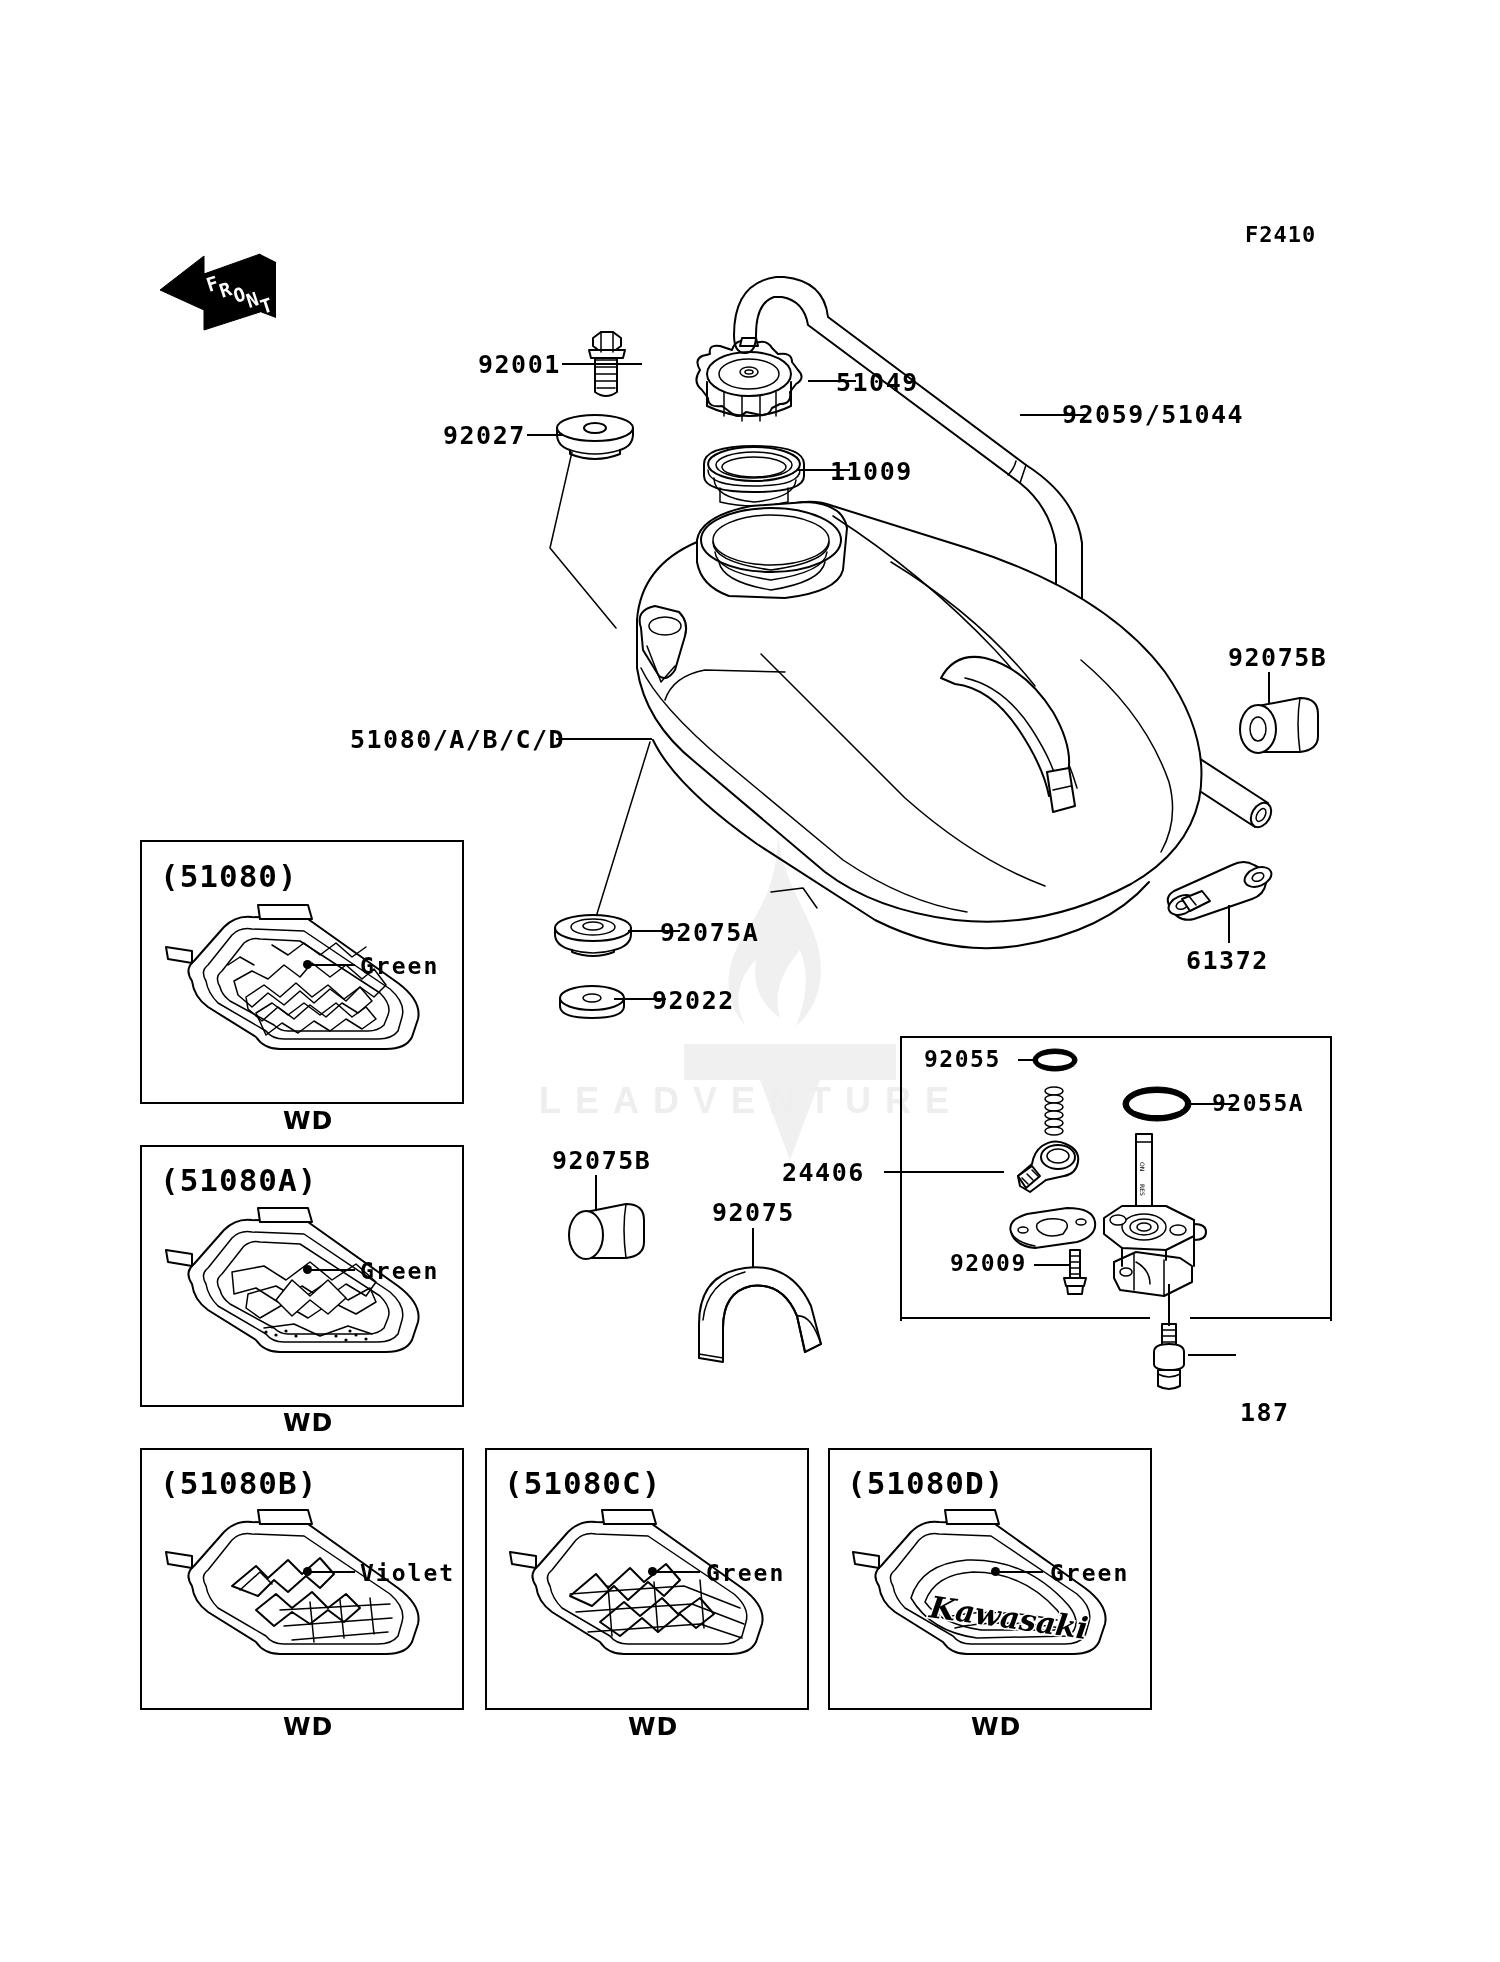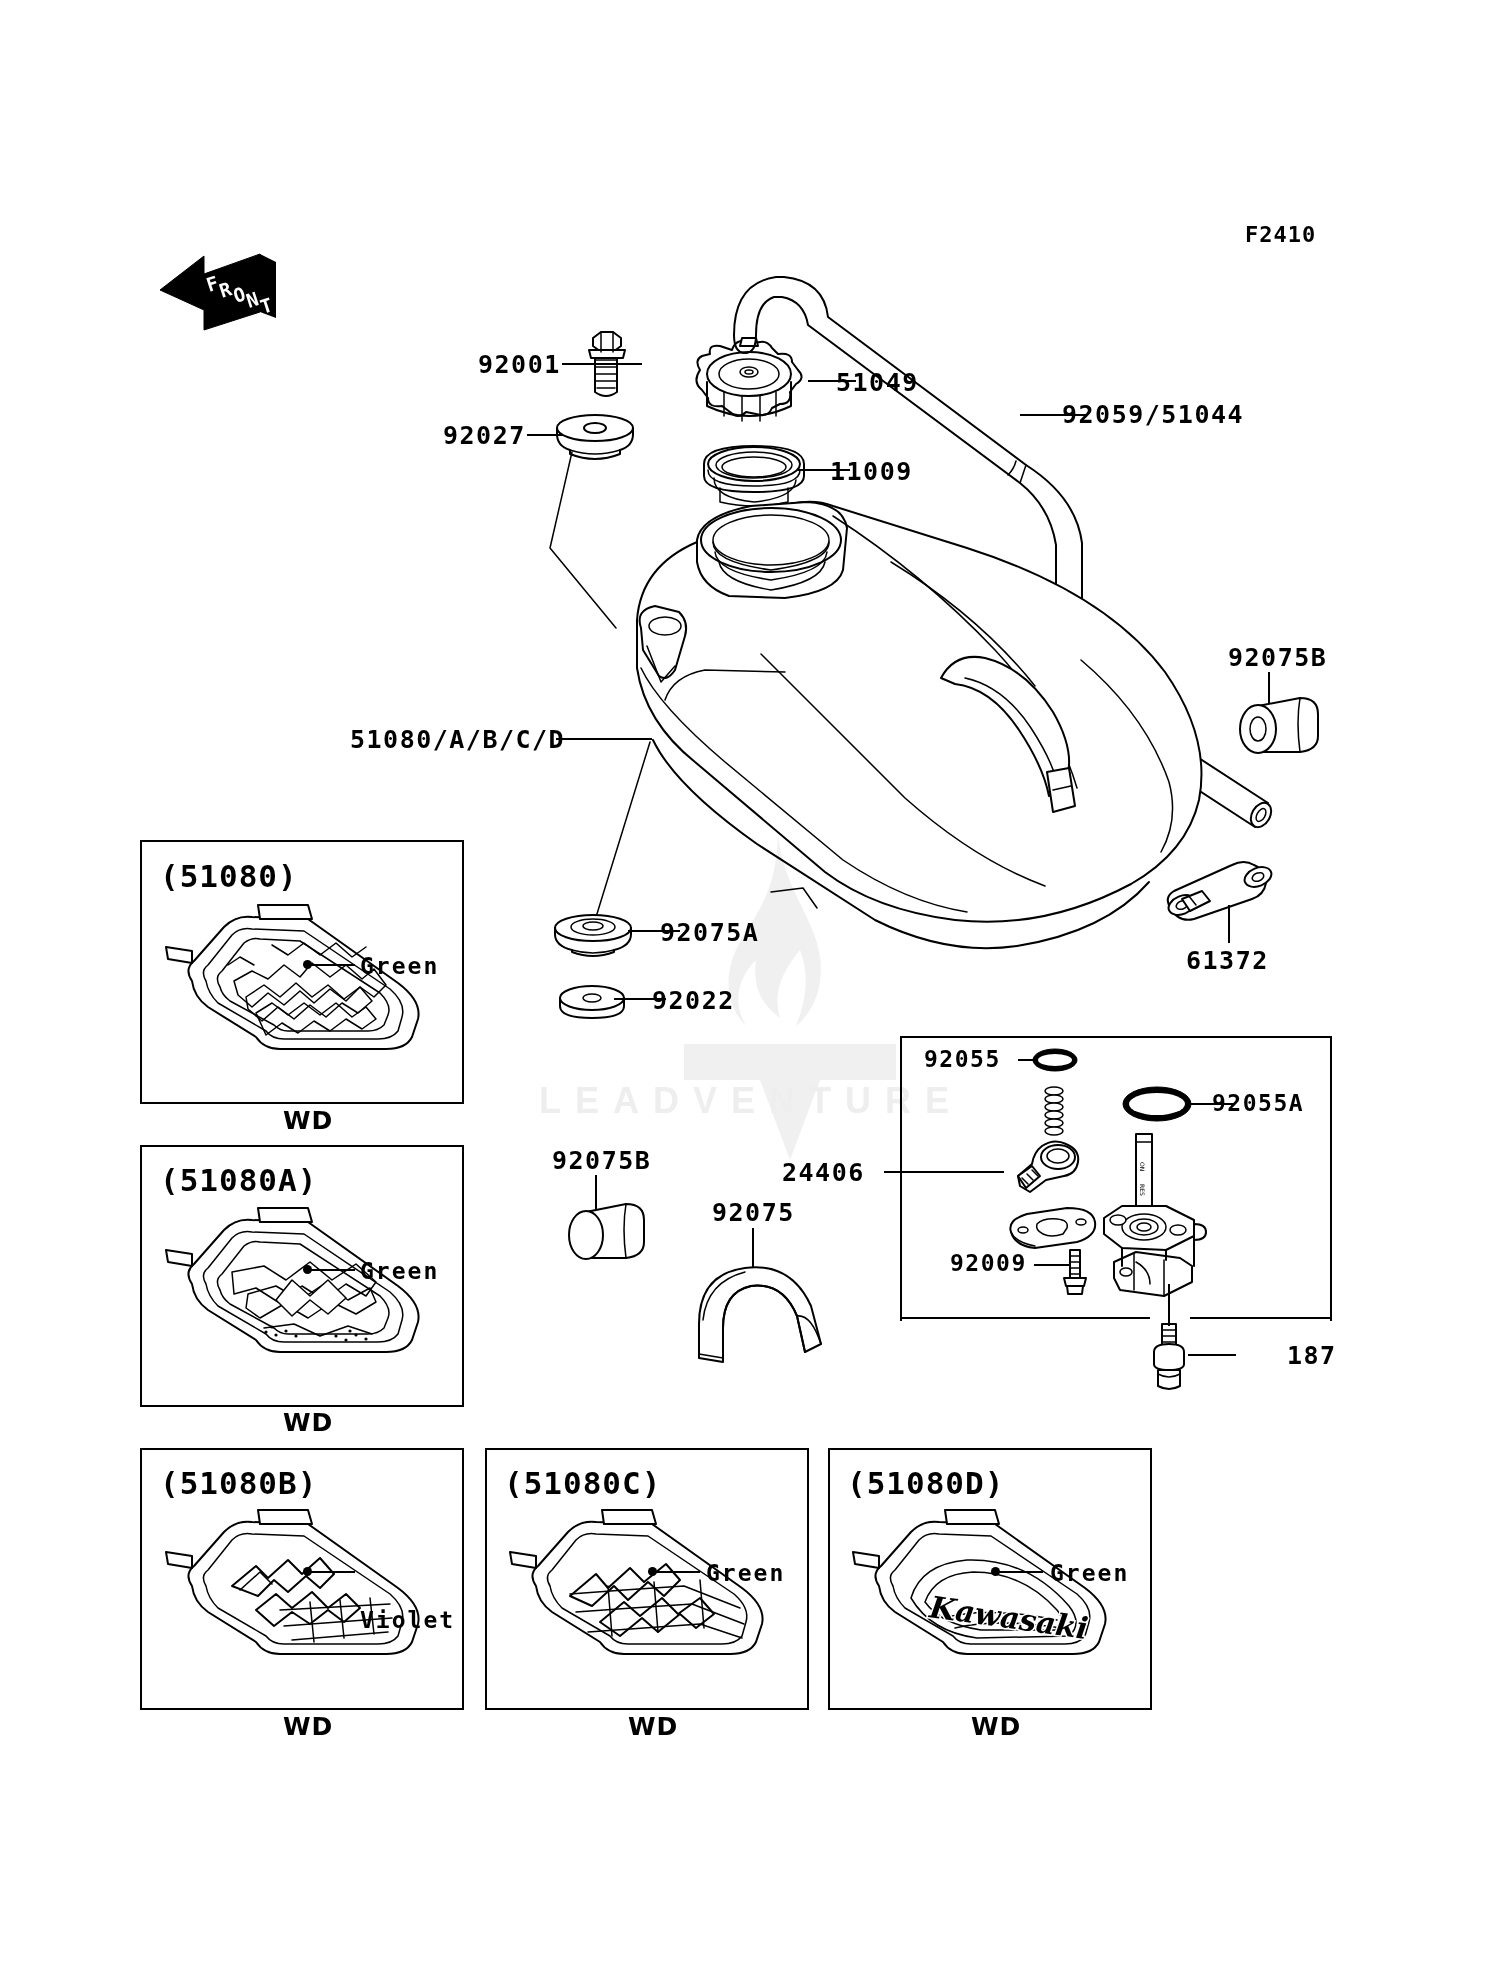--- a/index.html
+++ b/index.html
@@ -403,21 +403,21 @@
           <path d="M14 26 L28 26"></path>
         </g>
       <path class="fl-w" d="M6 30 Q6 22 21 22 Q36 22 36 30 L36 42 Q36 48 21 48
             Q6 48 6 42 Z"></path>
       <path class="fl-w" d="M10 48 L32 48 L32 64 Q21 70 10 64 Z"></path>
       <path class="ln-t" d="M10 52 Q21 58 32 52"></path>
     </svg>
   </div>
   <div class="ld v" style="left:1168px;top:1284px;height:42px;"></div>
   <div class="ld h" style="left:1188px;top:1354px;width:48px;"></div>
-  <div class="pn" style="left:1240px;top:1343px;margin-left:47px;">187</div>
+  <div class="pn" style="left:1240px;top:1400px;">187</div>
 
   <div class="frame" style="left:140px;top:840px;width:320px;height:260px;"></div>
   <div class="boxid" style="left:160px;top:858px;">(51080)</div>
   <div style="position:absolute;left:160px;top:885px;width:290px;height:200px;">
     <svg width="290" height="200" viewBox="0 0 290 200">
       <path class="ln" d="M32 96 Q24 84 34 76 L64 42 Q76 30 92 32 L148 34
             L238 98 Q262 116 258 134 L252 152 Q246 164 226 164
             L120 164 Q104 164 96 152 L48 122 Q34 112 32 96 Z"></path>
       <path class="ln-t" d="M46 96 Q40 86 48 80 L72 50 Q80 42 92 44 L144 46
             L230 104 Q246 118 242 132 L238 146 Q232 154 218 154
@@ -517,21 +517,21 @@
 
       <g class="ln" stroke-width="2.5" fill="#fff">
         <path d="M72 96 L96 76 L108 88 L128 70 L142 84 L160 68 L174 84
                  L160 98 L146 86 L128 102 L114 90 L98 106 Z"></path>
         <path d="M96 120 L116 104 L132 118 L152 102 L168 118 L186 104
                  L200 118 L184 132 L168 120 L150 134 L132 122 L114 136 Z"></path>
       </g>
       <path class="ln-t" d="M80 100 L100 82 L112 94"></path>
     </svg>
   </div>
-  <div class="clr" style="left:360px;top:1560px;margin-top:47px;">Violet</div>
+  <div class="clr" style="left:360px;top:1560px;">Violet</div>
   <div class="ld h" style="left:307px;top:1571px;width:48px;"></div>
   <div style="position:absolute;left:303px;top:1567px;width:9px;height:9px;
        border-radius:50%;background:#000;"></div>
   <div class="wd" style="left:283px;top:1712px;">WD</div>
 
   <div class="frame" style="left:485px;top:1448px;width:320px;height:258px;"></div>
   <div class="boxid" style="left:504px;top:1465px;">(51080C)</div>
   <div style="position:absolute;left:504px;top:1490px;width:290px;height:200px;">
     <svg width="290" height="200" viewBox="0 0 290 200">
       <path class="ln" d="M32 96 Q24 84 34 76 L64 42 Q76 30 92 32 L148 34

